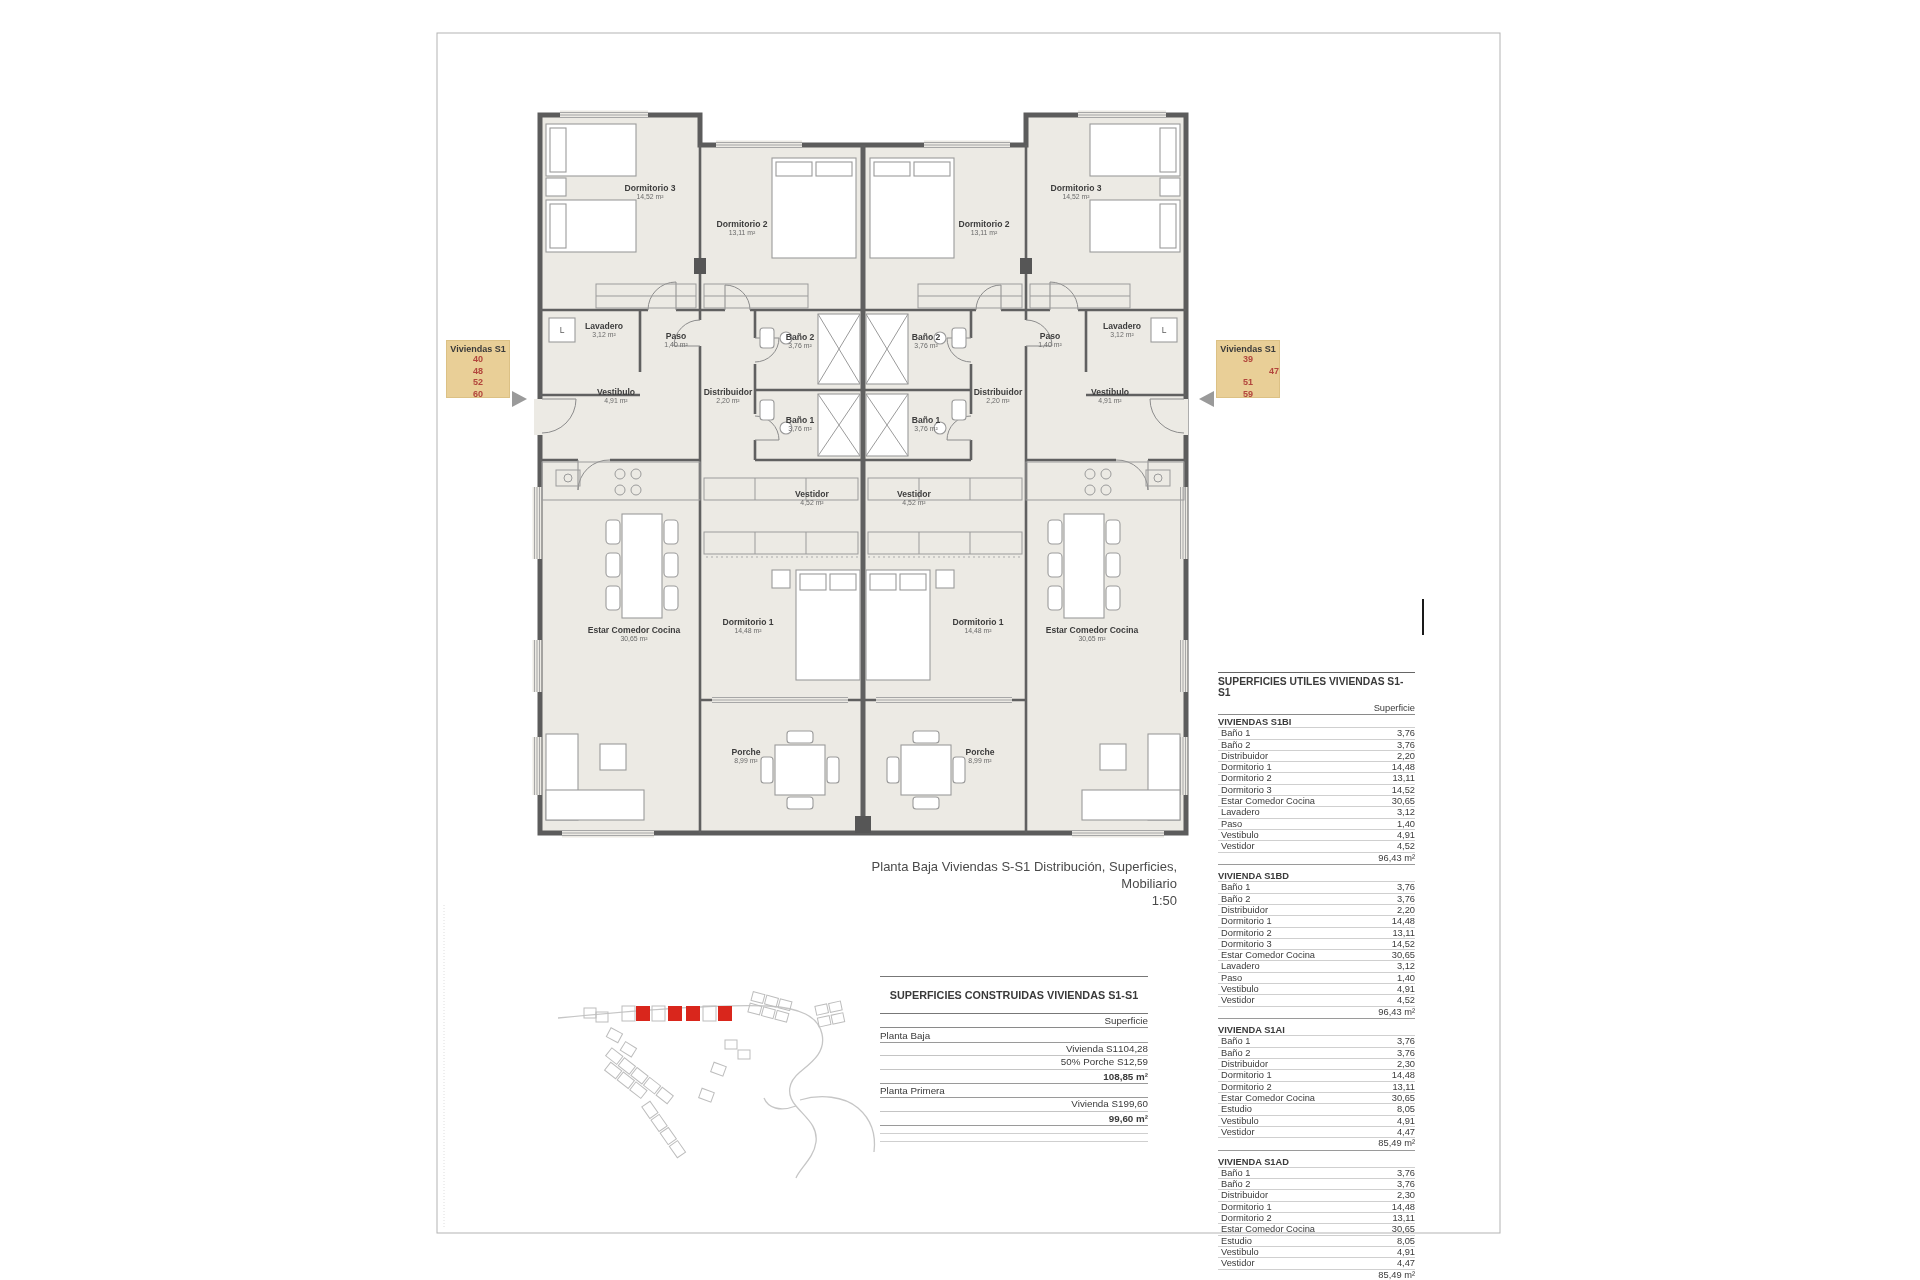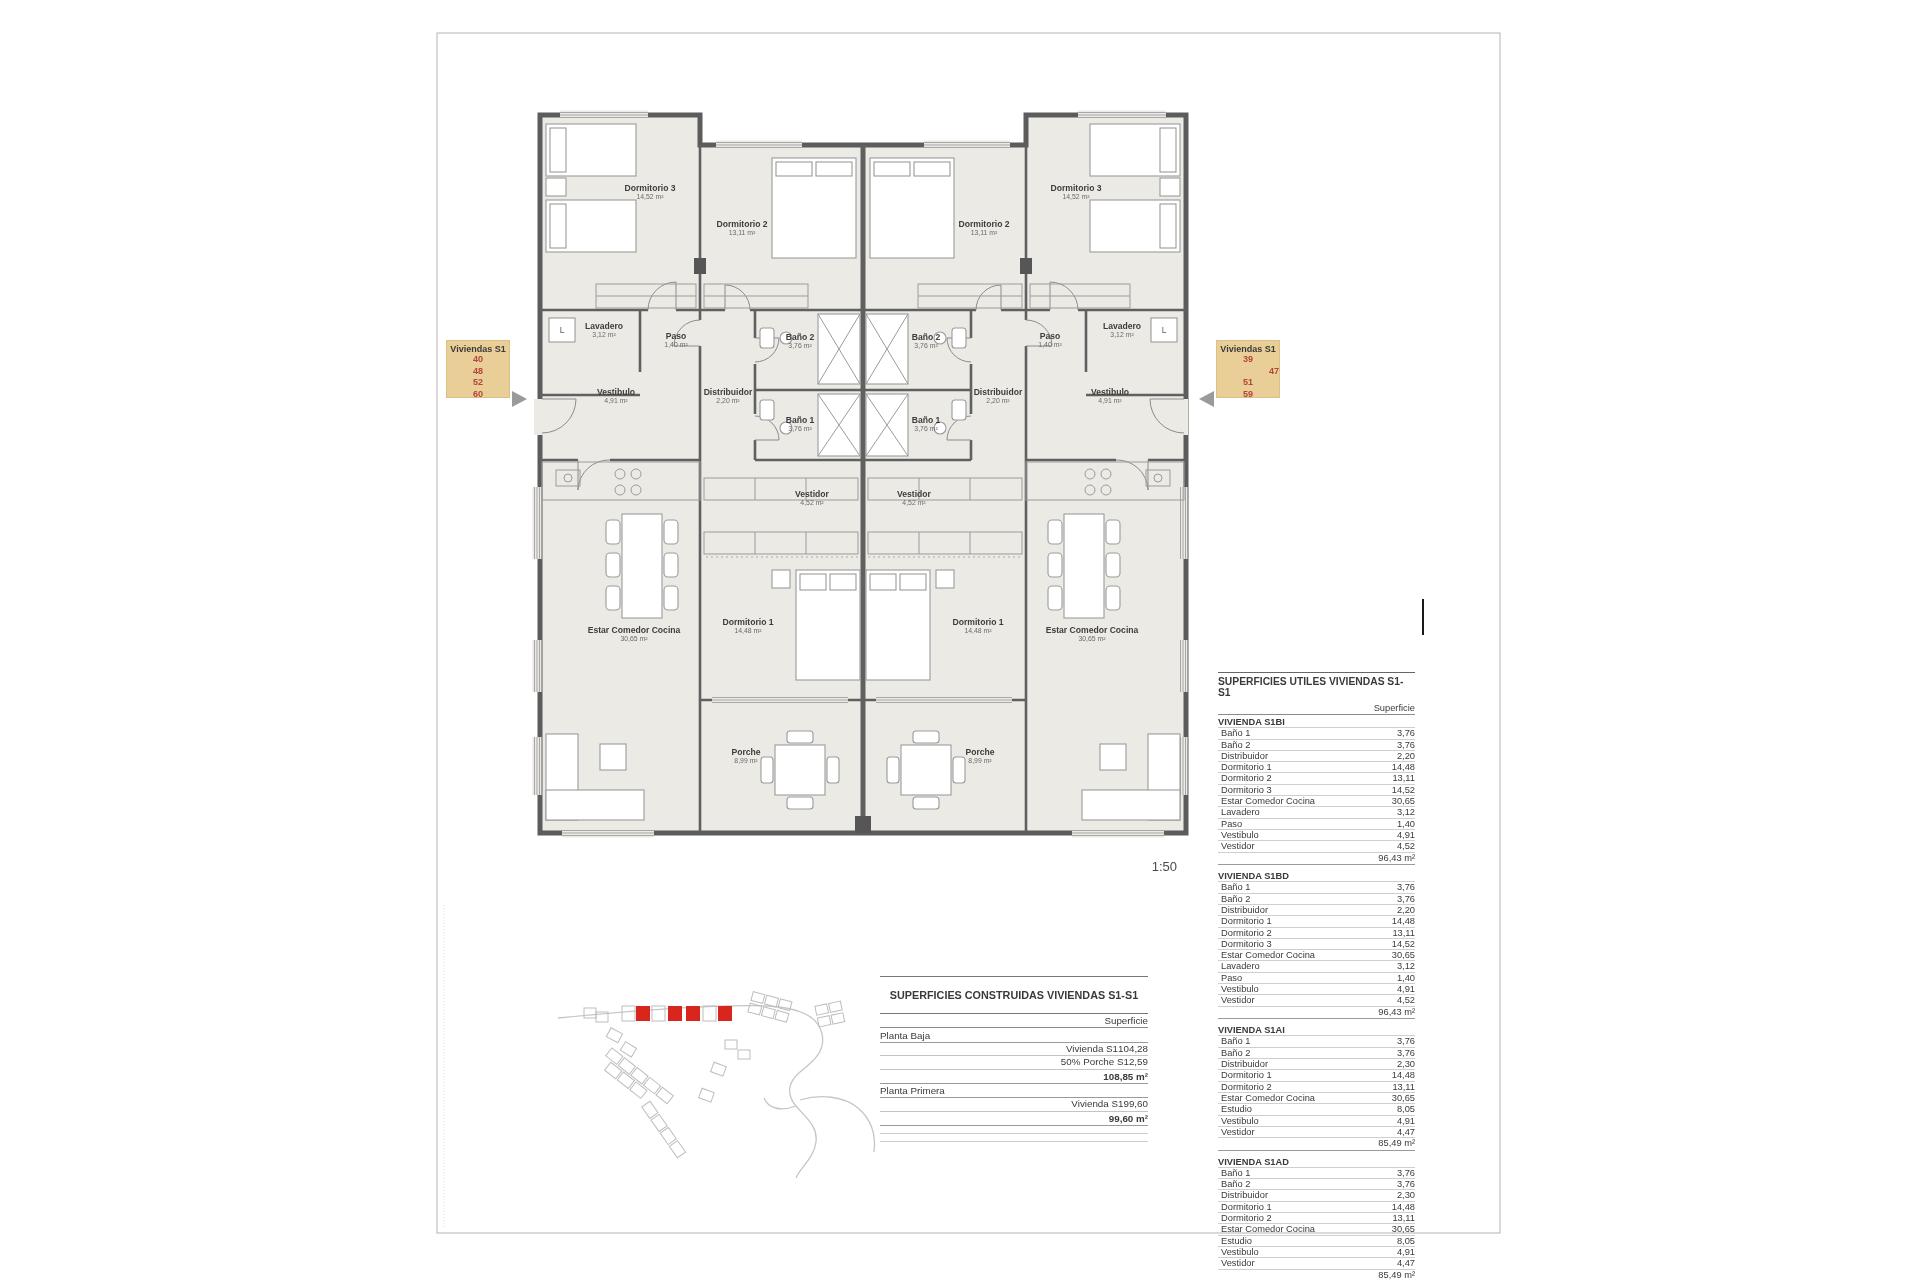--- a/index.html
+++ b/index.html
@@ -428,20 +428,21 @@
 </div>
 <div class="vlabel" style="left: 1216px; top: 340px; background: rgb(233, 207, 151);">
   <div class="vt">Viviendas S1</div>
   <div class="vn" style="color: rgb(178, 69, 60);">39</div>
   <div class="vn" style="color: rgb(178, 69, 60); text-align: right;">47</div>
   <div class="vn" style="color: rgb(178, 69, 60);">51</div>
   <div class="vn" style="color: rgb(178, 69, 60);">59</div>
 </div>
 
 <div class="caption">
+  <div>Planta Baja Viviendas S-S1 Distribución, Superficies, Mobiliario</div>
   <div>1:50</div>
 </div>
 
 <div class="tbl" id="tbl-cons">
   <div class="tc-title">SUPERFICIES CONSTRUIDAS VIVIENDAS S1-S1</div>
   <div class="tc-colhead">Superficie</div>
   <div id="cons-body">
       <div class="tc-group">Planta Baja</div>
       <div class="tc-row">
         <span>Vivienda S1</span>
@@ -460,21 +461,21 @@
       <div class="tc-total">99,60 m²</div>
     </div>
   <div class="tc-blank"></div>
   <div class="tc-blank"></div>
 </div>
 
 <div class="tbl" id="tbl-utiles">
   <div class="tu-title">SUPERFICIES UTILES VIVIENDAS S1-S1</div>
   <div class="tu-colhead">Superficie</div>
   <div id="utiles-body">
-      <div class="tu-sec">VIVIENDA S1BI</div>
+      <div class="tu-sec">VIVIENDAS S1BI</div>
       <div class="tu-row">
         <span>Baño 1</span>
         <span>3,76</span>
       </div>
       <div class="tu-row">
         <span>Baño 2</span>
         <span>3,76</span>
       </div>
       <div class="tu-row">
         <span>Distribuidor</span>

